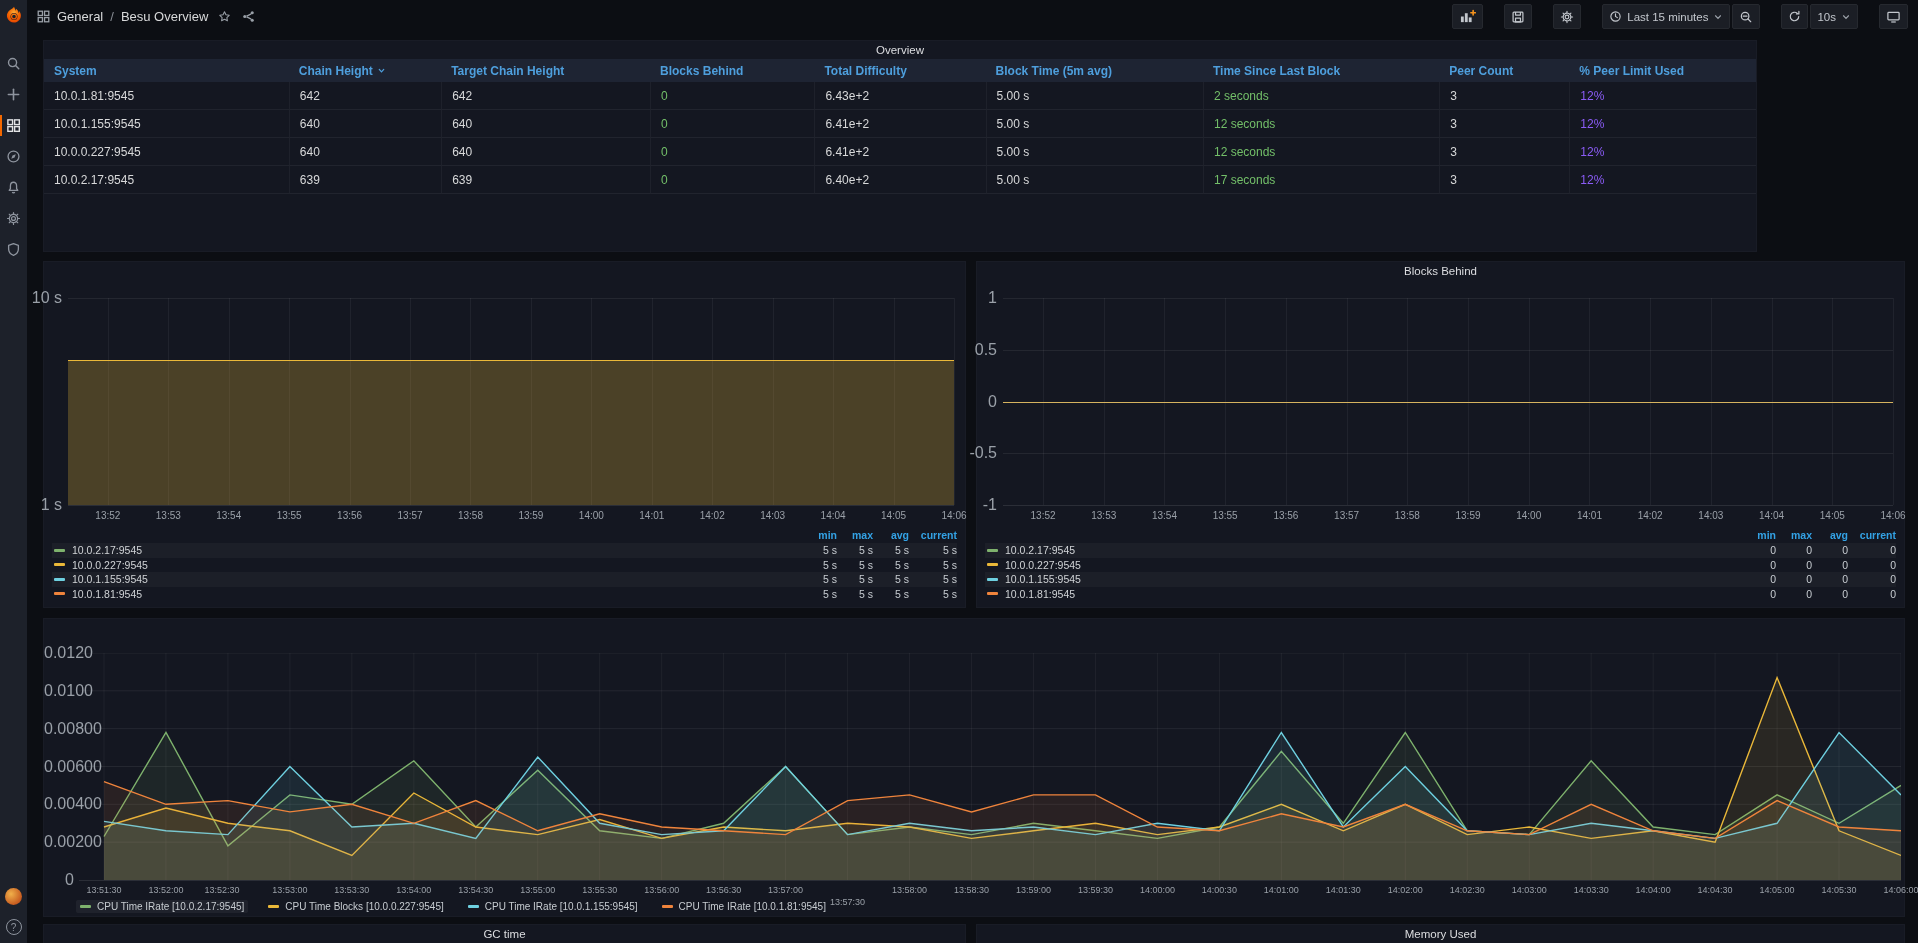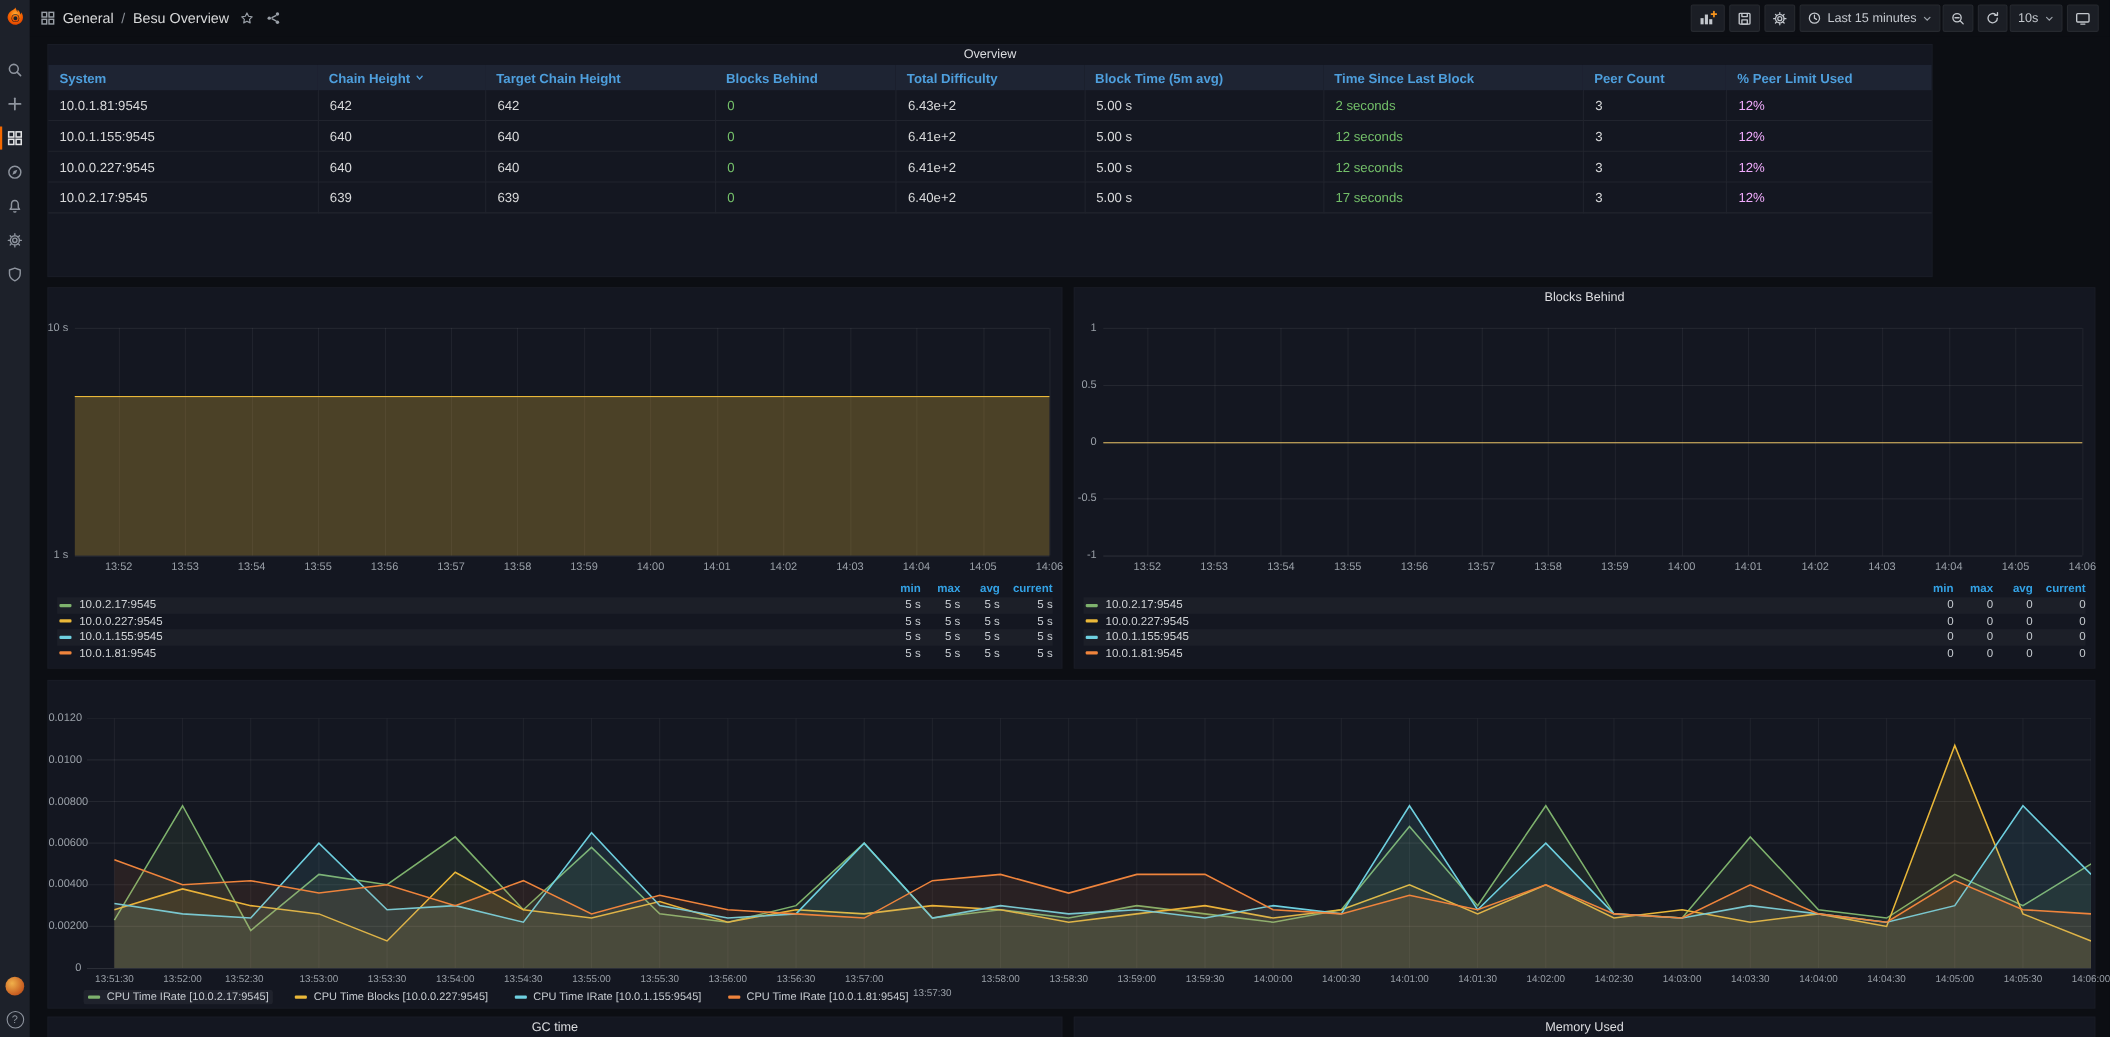--- a/index.html
+++ b/index.html
@@ -13,38 +13,38 @@
 .sb-item.active{color:#e3e4e6}
 .sb-item.active::before{content:"";position:absolute;left:0;top:5px;bottom:5px;width:2px;background:#f46800}
 #sb-bottom{position:absolute;bottom:8px;left:0;width:27px;display:flex;flex-direction:column;align-items:center;gap:14px}
 .avatar{width:17px;height:17px;border-radius:50%;background:radial-gradient(circle at 35% 35%,#f0b04a,#c75c20 70%,#8a3c14);cursor:pointer}
 .qmark{width:16px;height:16px;border-radius:50%;border:1.3px solid #8e949e;color:#8e949e;font-size:10px;display:flex;align-items:center;justify-content:center;cursor:pointer}
 
 #navbar{position:absolute;left:27px;top:0;width:1891px;height:33px;display:flex;align-items:center;padding:0 10px;background:#0c0e13}
 #crumb{display:flex;align-items:center;gap:7px;font-size:13px}
 #crumb .sep{color:#878c94}
 .crumb-link{cursor:pointer;color:#d8d9da}
-.nav-actions{margin-left:auto;display:flex;align-items:flex-start;gap:4px}
+.nav-actions{margin-left:auto;display:flex;align-items:flex-start;gap:21px}
 .nbtn{height:25px;min-width:27px;background:#1b1e25;border:1px solid #26292f;border-radius:2px;display:flex;align-items:center;justify-content:center;gap:5px;padding:0 6px;color:#c3c7cd;font-size:11.5px;cursor:pointer}
 .ngroup{display:flex;gap:2px}
 
 .panel{position:absolute;background:#141721;border:1px solid rgba(255,255,255,.025)}
 .ptitle{position:absolute;top:3px;left:0;right:0;text-align:center;font-size:11.5px;color:#dcdde0;cursor:pointer;z-index:2}
 
 #ov-grid{position:absolute;left:0;right:0;top:18px;display:grid;grid-template-columns:14.3% 8.9% 12.2% 9.6% 10% 12.7% 13.8% 7.6% 10.9%}
 .th{background:#1e2433;color:#4e9fdd;font-weight:bold;font-size:12px;height:23px;display:flex;align-items:center;padding-left:10px;gap:4px;cursor:pointer}
 .td{height:28px;display:flex;align-items:center;padding-left:10px;font-size:12px;border-bottom:1px solid rgba(255,255,255,.055);border-left:1px solid rgba(255,255,255,.045);color:#d8d9da}
 .td.c0{border-left:none}
 .td.green{color:#73bf69}
-.td.red{color:#f0abfc}
+.td.red{color:#8b5cf6}
 
 .plot{position:absolute;border-bottom:1px solid #2b2e37;cursor:crosshair}
 .gl-v{position:absolute;top:0;bottom:0;width:1px;background:rgba(255,255,255,.055)}
 .gl-h{position:absolute;left:0;right:0;height:1px;background:rgba(255,255,255,.07)}
-.ylab{position:absolute;font-size:10px;color:#9aa0a8;text-align:right;transform:translateY(-50%)}
+.ylab{position:absolute;font-size:16px;color:#9aa0a8;text-align:right;transform:translateY(-50%)}
 .xlab{position:absolute;font-size:10px;color:#9aa0a8;transform:translateX(-50%);white-space:nowrap}
 .xlab.small{font-size:9px}
 .area{position:absolute;left:0;right:0;bottom:0;background:rgba(234,184,57,.26);border-top:1.5px solid #eab839}
 .flatline{position:absolute;left:0;right:0;height:1.6px;background:#d6b35f}
 
 .legend-table{position:absolute;left:8px;right:8px;font-size:10.5px}
 .lg-head{display:flex;justify-content:flex-end;height:14px;color:#33a2e5;font-weight:bold}
 .lg-head span{width:36px;text-align:right;cursor:pointer}
 .lg-head span.cur{width:48px}
 .lg-row{display:flex;align-items:center;height:14.5px;padding-left:2px}

